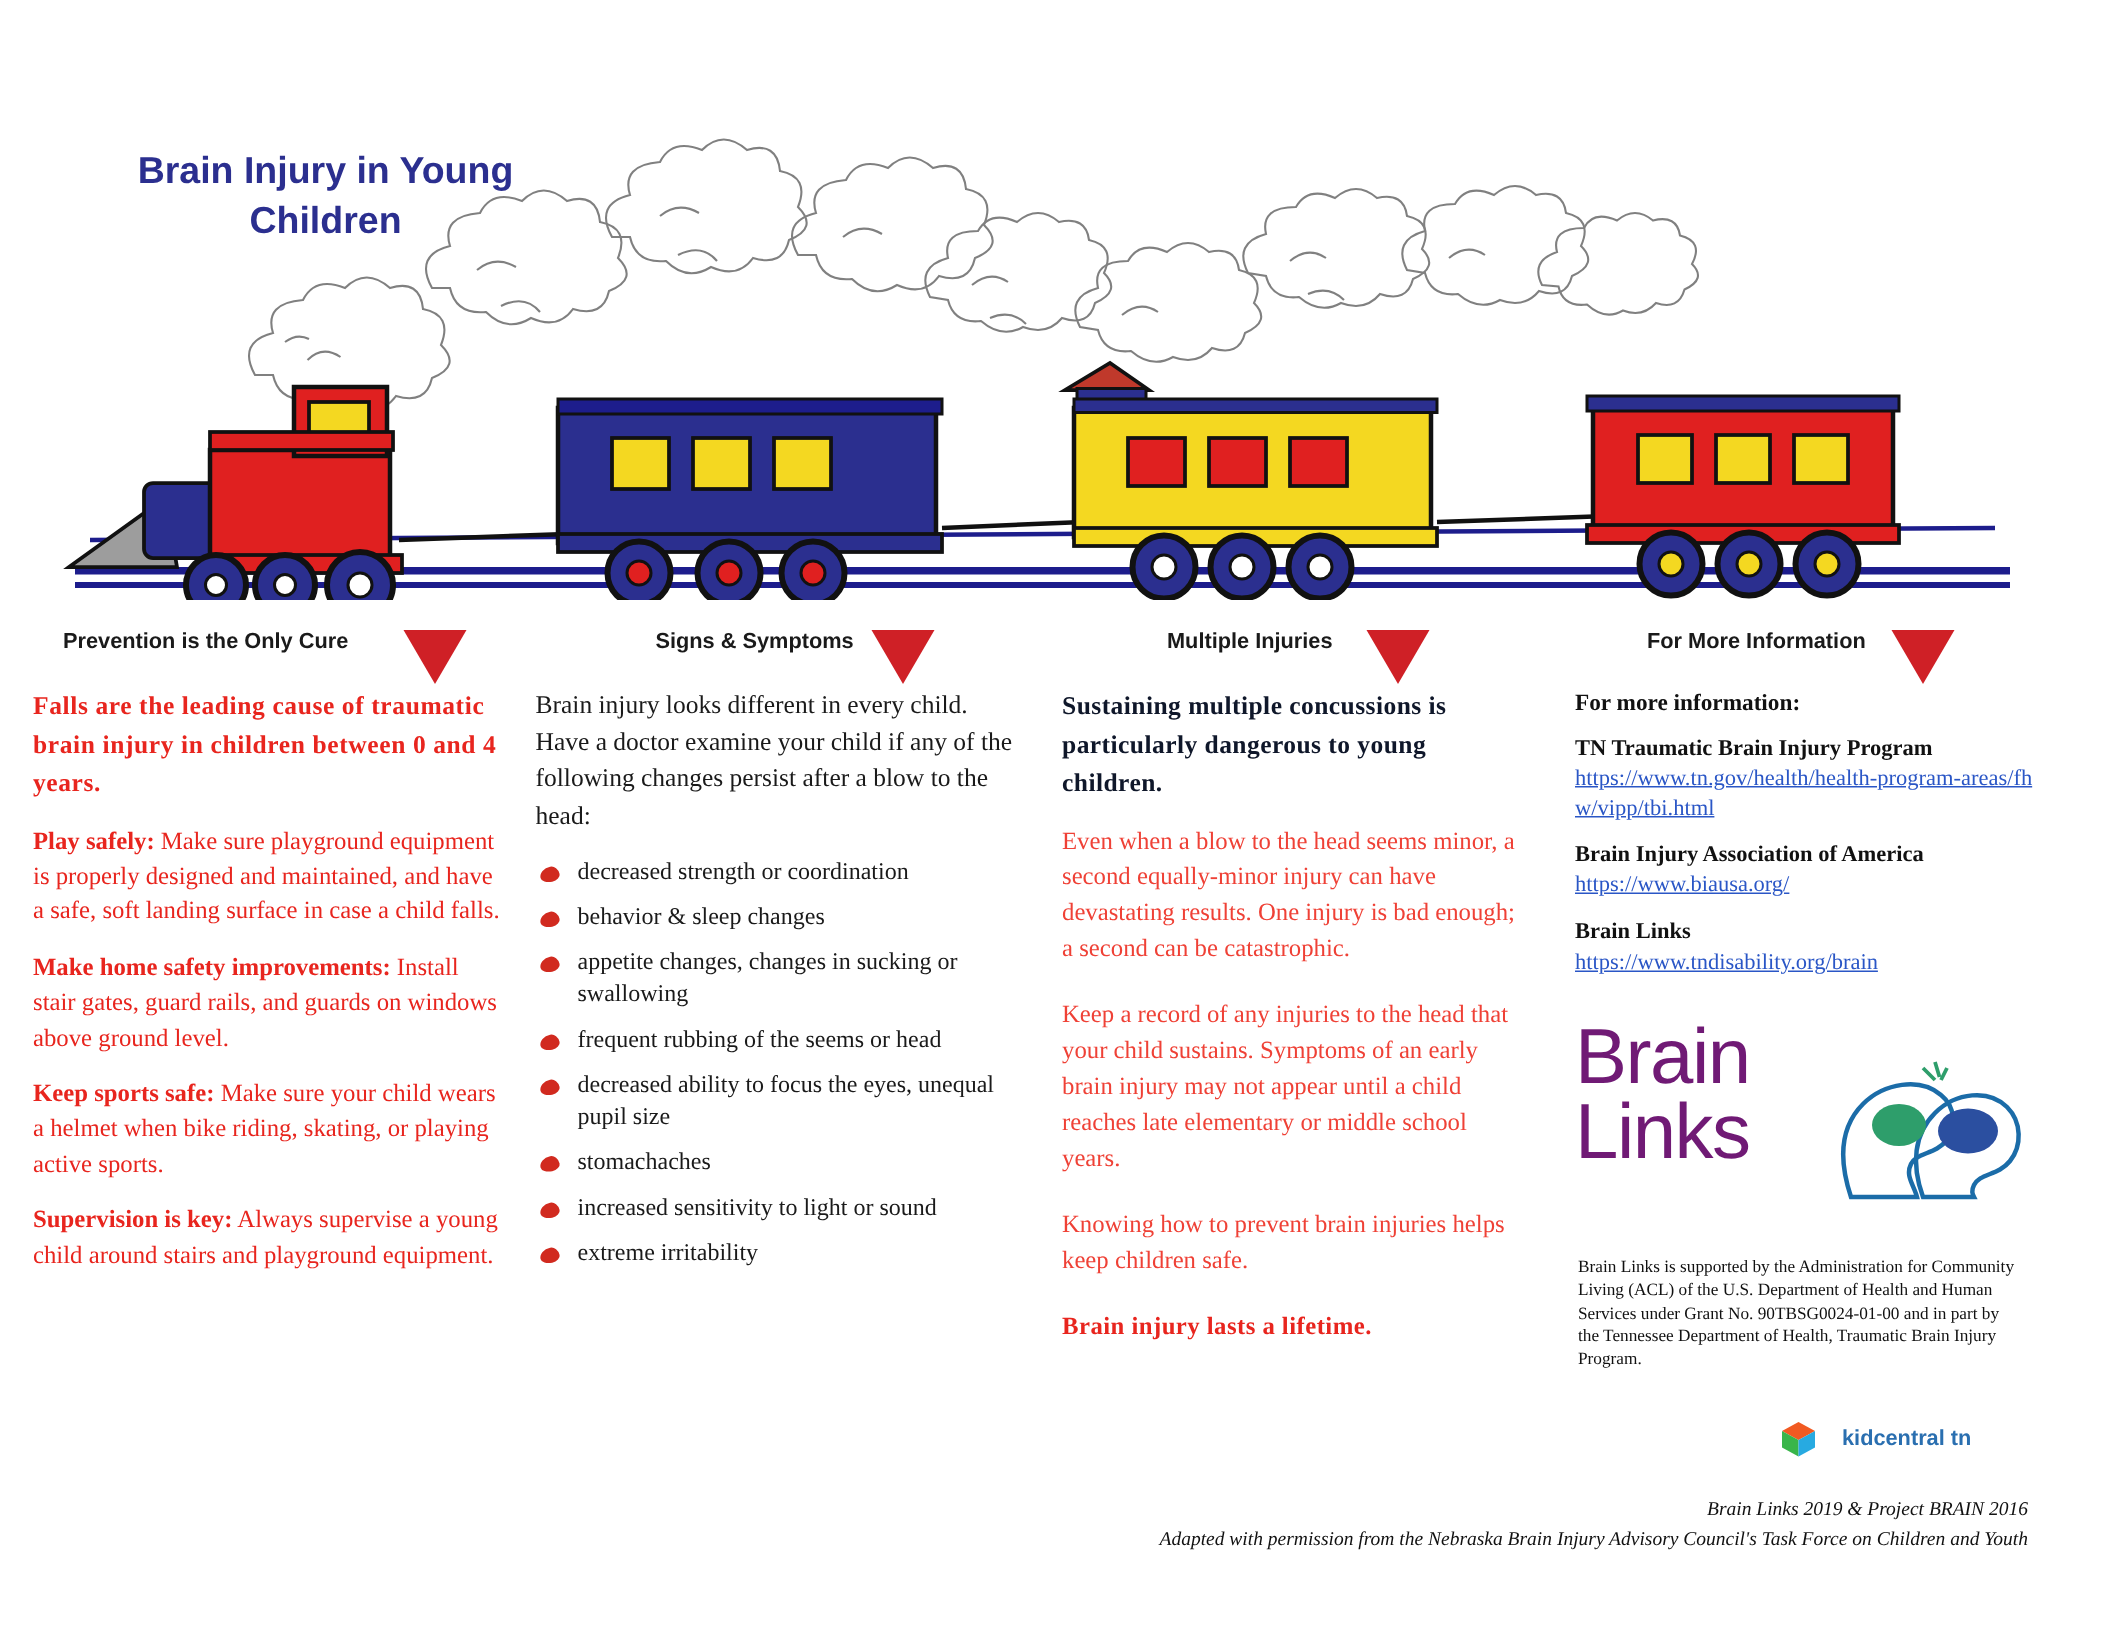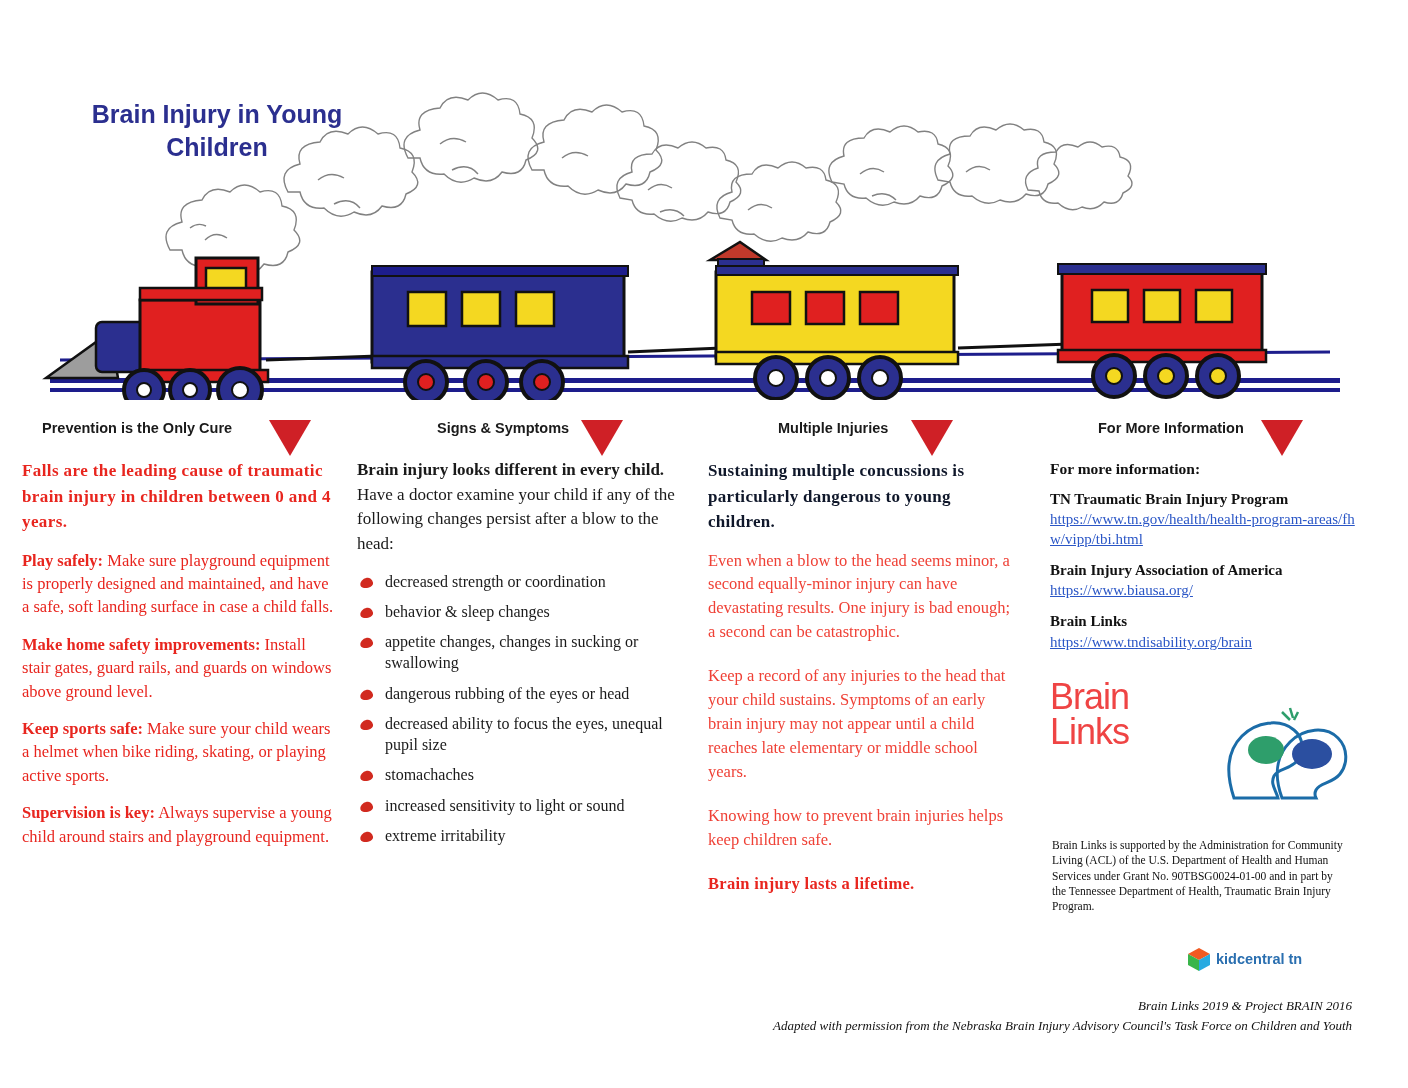--- a/index.html
+++ b/index.html
@@ -77,21 +77,21 @@
   .col1 .lead {
     color: #e8251e;
     font-weight: bold;
     font-size: 17px;
     letter-spacing: .4px;
     line-height: 1.5;
   }
   .col1 .body { color: #e8251e; }
 
   .col2 .intro { color: #1a1a1a; font-size: 17px; line-height: 1.45; }
-  .col2 .intro b { font-weight: bold; }
+  .col2 .intro b { font-weight: normal; }
 
   ul.bullets {
     list-style: none;
     margin: 0;
     padding: 0;
   }
   ul.bullets li {
     position: relative;
     padding-left: 28px;
     margin-bottom: 9px;
@@ -137,41 +137,41 @@
     position: absolute;
     left: 1050px;
     top: 678px;
     width: 300px;
     height: 130px;
   }
   .bl-text {
     position: absolute;
     left: 0; top: 2px;
     font-family: "Liberation Sans", sans-serif;
-    font-size: 36px;
-    color: #ef4444;
+    font-size: 52px;
+    color: #701a75;
     line-height: 0.97;
     letter-spacing: -1px;
   }
   .support {
     position: absolute;
     left: 1052px;
     top: 838px;
     width: 292px;
     font-size: 11.5px;
     line-height: 1.33;
     color: #111;
   }
   .kid {
     position: absolute;
     left: 1186px;
     top: 946px;
     display: flex;
     align-items: center;
-    gap: 4px;
+    gap: 16px;
   }
   .kid-text {
     font-family: "Liberation Sans", sans-serif;
     font-size: 14.5px;
     color: #2a6fb0;
     font-weight: bold;
   }
   .footer {
     position: absolute;
     right: 56px;
@@ -329,21 +329,21 @@
     <p class="body"><span class="bold">Keep sports safe:</span><span> Make sure your child wears a helmet when bike riding, skating, or playing active sports.</span></p>
     <p class="body"><span class="bold">Supervision is key:</span><span> Always supervise a young child around stairs and playground equipment.</span></p>
   </div>
 
   <div class="col col2">
     <p class="intro"><b>Brain injury looks different in every child.</b><span> Have a doctor examine your child if any of the following changes persist after a blow to the head:</span></p>
     <ul class="bullets">
       <li>decreased strength or coordination</li>
       <li>behavior &amp; sleep changes</li>
       <li>appetite changes, changes in sucking or swallowing</li>
-      <li>dangerous rubbing of the eyes or head</li>
+      <li>frequent rubbing of the seems or head</li>
       <li>decreased ability to focus the eyes, unequal pupil size</li>
       <li>stomachaches</li>
       <li>increased sensitivity to light or sound</li>
       <li>extreme irritability</li>
     </ul>
   </div>
 
   <div class="col col3">
     <p class="lead">Sustaining multiple concussions is particularly dangerous to young children.</p>
     <p style="margin-top:12px">Even when a blow to the head seems minor, a second equally-minor injury can have devastating results. One injury is bad enough; a second can be catastrophic.</p>

